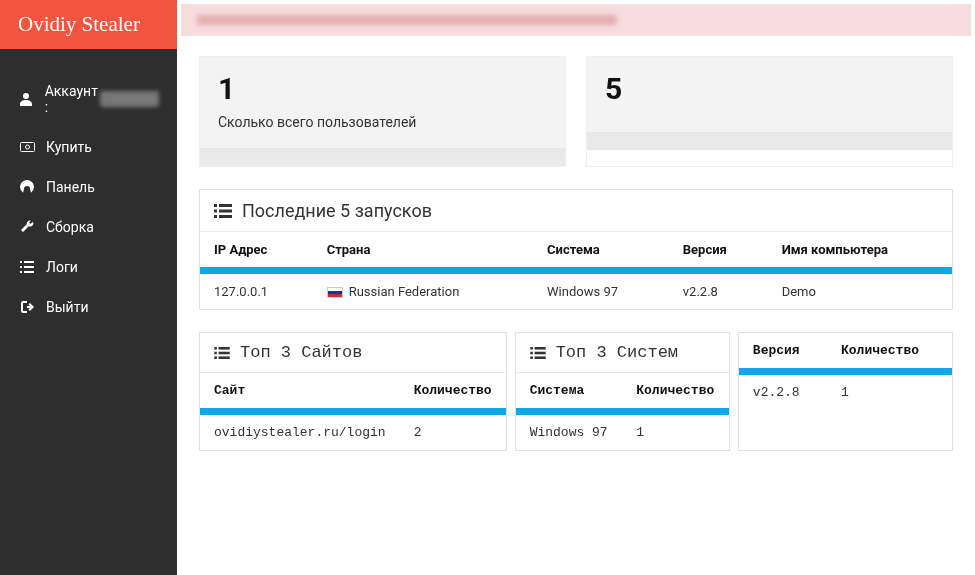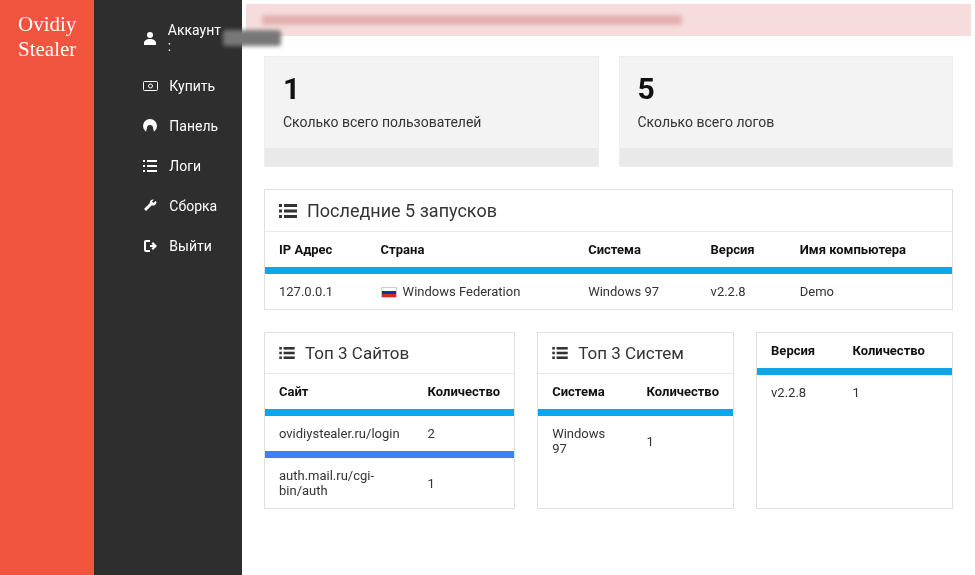--- a/index.html
+++ b/index.html
@@ -1,20 +1,20 @@
 <!DOCTYPE html>
 <html><head>
   <meta charset="utf-8">
   <style>
     * { box-sizing: border-box; margin: 0; padding: 0; }
     body { font-family: -apple-system, "Segoe UI", Roboto, Arial, sans-serif; font-size: 14px; color: #333; background: #fff; width: 975px; height: 575px; overflow: hidden; }
     .layout { display: flex; width: 100%; height: 100%; }
-    .sidebar { width: 242px; background: #2e2e2e; display: flex; flex-direction: row; flex-shrink: 0; }
+    .sidebar { width: 177px; background: #2e2e2e; display: flex; flex-direction: column; flex-shrink: 0; }
     .brand { background: #f1543f; color: #fff; font-family: Georgia, "Times New Roman", serif; font-size: 21px; padding: 12px 18px; }
-    .nav { padding-top: 10px; margin-left: 29px; }
+    .nav { padding-top: 22px; }
     .nav-item { display: flex; align-items: center; color: #fff; padding: 12px 18px; cursor: pointer; font-size: 14px; }
     .nav-item .ico { width: 18px; display: inline-flex; justify-content: center; margin-right: 10px; }
     .nav-item .blur { background: #777; color: transparent; border-radius: 3px; padding: 0 12px; filter: blur(2px); }
     .main { flex: 1; display: flex; flex-direction: column; padding: 0; }
     .banner { background: #f6dcdc; margin: 4px 4px 0 4px; height: 32px; display: flex; align-items: center; padding: 0 16px; }
     .banner .blurline { height: 10px; width: 420px; background: #e3b0b0; border-radius: 3px; filter: blur(2px); }
     .content { padding: 20px 22px; display: flex; flex-direction: column; gap: 22px; }
     .stats { display: flex; gap: 20px; }
     .stat { flex: 1; border: 1px solid #eee; }
     .stat-top { background: #f3f3f3; padding: 14px 18px 18px 18px; }
@@ -22,21 +22,21 @@
     .stat-label { font-size: 14px; color: #333; }
     .stat-bar { background: #e9e9e9; height: 18px; }
     .panel { border: 1px solid #e0e0e0; }
     .panel-head { display: flex; align-items: center; padding: 10px 14px; font-size: 18px; color: #333; font-weight: 400; border-bottom: 1px solid #e9e9e9; }
     .panel-head .ico { margin-right: 10px; }
     table { width: 100%; border-collapse: collapse; }
     th { text-align: left; font-size: 13px; font-weight: 700; padding: 10px 14px; border-bottom: 7px solid #0ea5e9; color: #111; }
     td { font-size: 13px; padding: 10px 14px; border-bottom: 7px solid #3b82f6; color: #333; }
     tr:last-child td { border-bottom: none; }
     .flag { display: inline-block; width: 16px; height: 11px; vertical-align: middle; margin-right: 6px; position: relative; border: 1px solid #ccc; background: linear-gradient(to bottom, #fff 0 33.3%, #0039a6 33.3% 66.6%, #d52b1e 66.6% 100%); }
-    .three-col { display: flex; gap: 22px; }
+    .three-col { display: flex; gap: 8px; font-family: Liberation Mono, monospace; }
     .three-col .panel { flex: 1; }
     .small-head { font-size: 17px; }
     svg { display: block; }
   </style>
 </head>
 <body>
 
 <div class="layout">
   <aside class="sidebar">
     <div class="brand">Ovidiy Stealer</div>
@@ -59,44 +59,44 @@
         </span>
         <span>Купить</span>
       </div>
       <div class="nav-item">
         <span class="ico">
           <svg width="14" height="14" viewBox="0 0 14 14" fill="#fff">
               <path d="M7 0a7 7 0 0 0-7 7 7 7 0 0 0 3 5.7l1-3.7a3 3 0 1 1 6 0l1 3.7A7 7 0 0 0 14 7a7 7 0 0 0-7-7z"></path>
             </svg>
         </span>
         <span>Панель</span>
+      </div>
+      <div class="nav-item">
+        <span class="ico">
+          <svg width="14" height="14" viewBox="0 0 14 14" fill="#fff">
+              <path d="M13.5 3a3.5 3.5 0 0 1-4.7 3.3L3 12l-2-2 5.7-5.8A3.5 3.5 0 0 1 11 .5l-2 2 1.5 1.5 2-2 1 1z"></path>
+            </svg>
+        </span>
+        <span>Сборка</span>
       </div>
       <div class="nav-item">
         <span class="ico">
           <svg width="14" height="12" viewBox="0 0 14 12" fill="#fff">
               <rect x="0" y="0" width="2" height="2"></rect>
               <rect x="4" y="0" width="10" height="2"></rect>
               <rect x="0" y="5" width="2" height="2"></rect>
               <rect x="4" y="5" width="10" height="2"></rect>
               <rect x="0" y="10" width="2" height="2"></rect>
               <rect x="4" y="10" width="10" height="2"></rect>
             </svg>
         </span>
         <span>Логи</span>
       </div>
       <div class="nav-item">
         <span class="ico">
-          <svg width="14" height="14" viewBox="0 0 14 14" fill="#fff">
-              <path d="M13.5 3a3.5 3.5 0 0 1-4.7 3.3L3 12l-2-2 5.7-5.8A3.5 3.5 0 0 1 11 .5l-2 2 1.5 1.5 2-2 1 1z"></path>
-            </svg>
-        </span>
-        <span>Сборка</span>
-      </div>
-      <div class="nav-item">
-        <span class="ico">
           <svg width="14" height="12" viewBox="0 0 14 12" fill="#fff">
               <path d="M5 0h4v2H5v8h4v2H5a2 2 0 0 1-2-2V2a2 2 0 0 1 2-2zm4 5h3l-1.5-1.5L12 2l4 4-4 4-1.5-1.5L12 7H9V5z" transform="translate(-2 0)"></path>
             </svg>
         </span>
         <span>Выйти</span>
       </div>
     </nav>
   </aside>
 
   <main class="main">
@@ -109,21 +109,20 @@
         <div class="stat">
           <div class="stat-top">
             <div class="stat-num">1</div>
             <div class="stat-label">Сколько всего пользователей</div>
           </div>
           <div class="stat-bar"></div>
         </div>
         <div class="stat">
           <div class="stat-top">
             <div class="stat-num">5</div>
-            <div class="stat-label">Сколько всего логов</div>
           </div>
           <div class="stat-bar"></div>
         </div>
       </div>
 
       <div class="panel">
         <div class="panel-head">
           <span class="ico">
             <svg width="18" height="14" viewBox="0 0 18 14" fill="#333">
                 <rect x="0" y="0" width="3" height="3"></rect>
@@ -143,21 +142,21 @@
               <th>Страна</th>
               <th>Система</th>
               <th>Версия</th>
               <th>Имя компьютера</th>
             </tr>
           </thead>
           <tbody>
             <tr>
               <td>127.0.0.1</td>
               <td>
-                <span class="flag"></span><span>Windows Federation</span>
+                <span class="flag"></span><span>Russian Federation</span>
               </td>
               <td>Windows 97</td>
               <td>v2.2.8</td>
               <td>Demo</td>
             </tr>
           </tbody>
         </table>
       </div>
 
       <div class="three-col">
@@ -180,24 +179,20 @@
                 <tr>
               <th>Сайт</th>
               <th>Количество</th>
             </tr>
               </thead>
             <tbody>
               <tr>
                 <td>ovidiystealer.ru/login</td>
                 <td>2</td>
               </tr>
-              <tr>
-                <td>auth.mail.ru/cgi-bin/auth</td>
-                <td>1</td>
-              </tr>
             </tbody>
           </table>
         </div>
 
         <div class="panel">
           <div class="panel-head small-head">
             <span class="ico">
               <svg width="16" height="12" viewBox="0 0 18 14" fill="#333">
                   <rect x="0" y="0" width="3" height="3"></rect>
                   <rect x="5" y="0" width="13" height="3"></rect>

